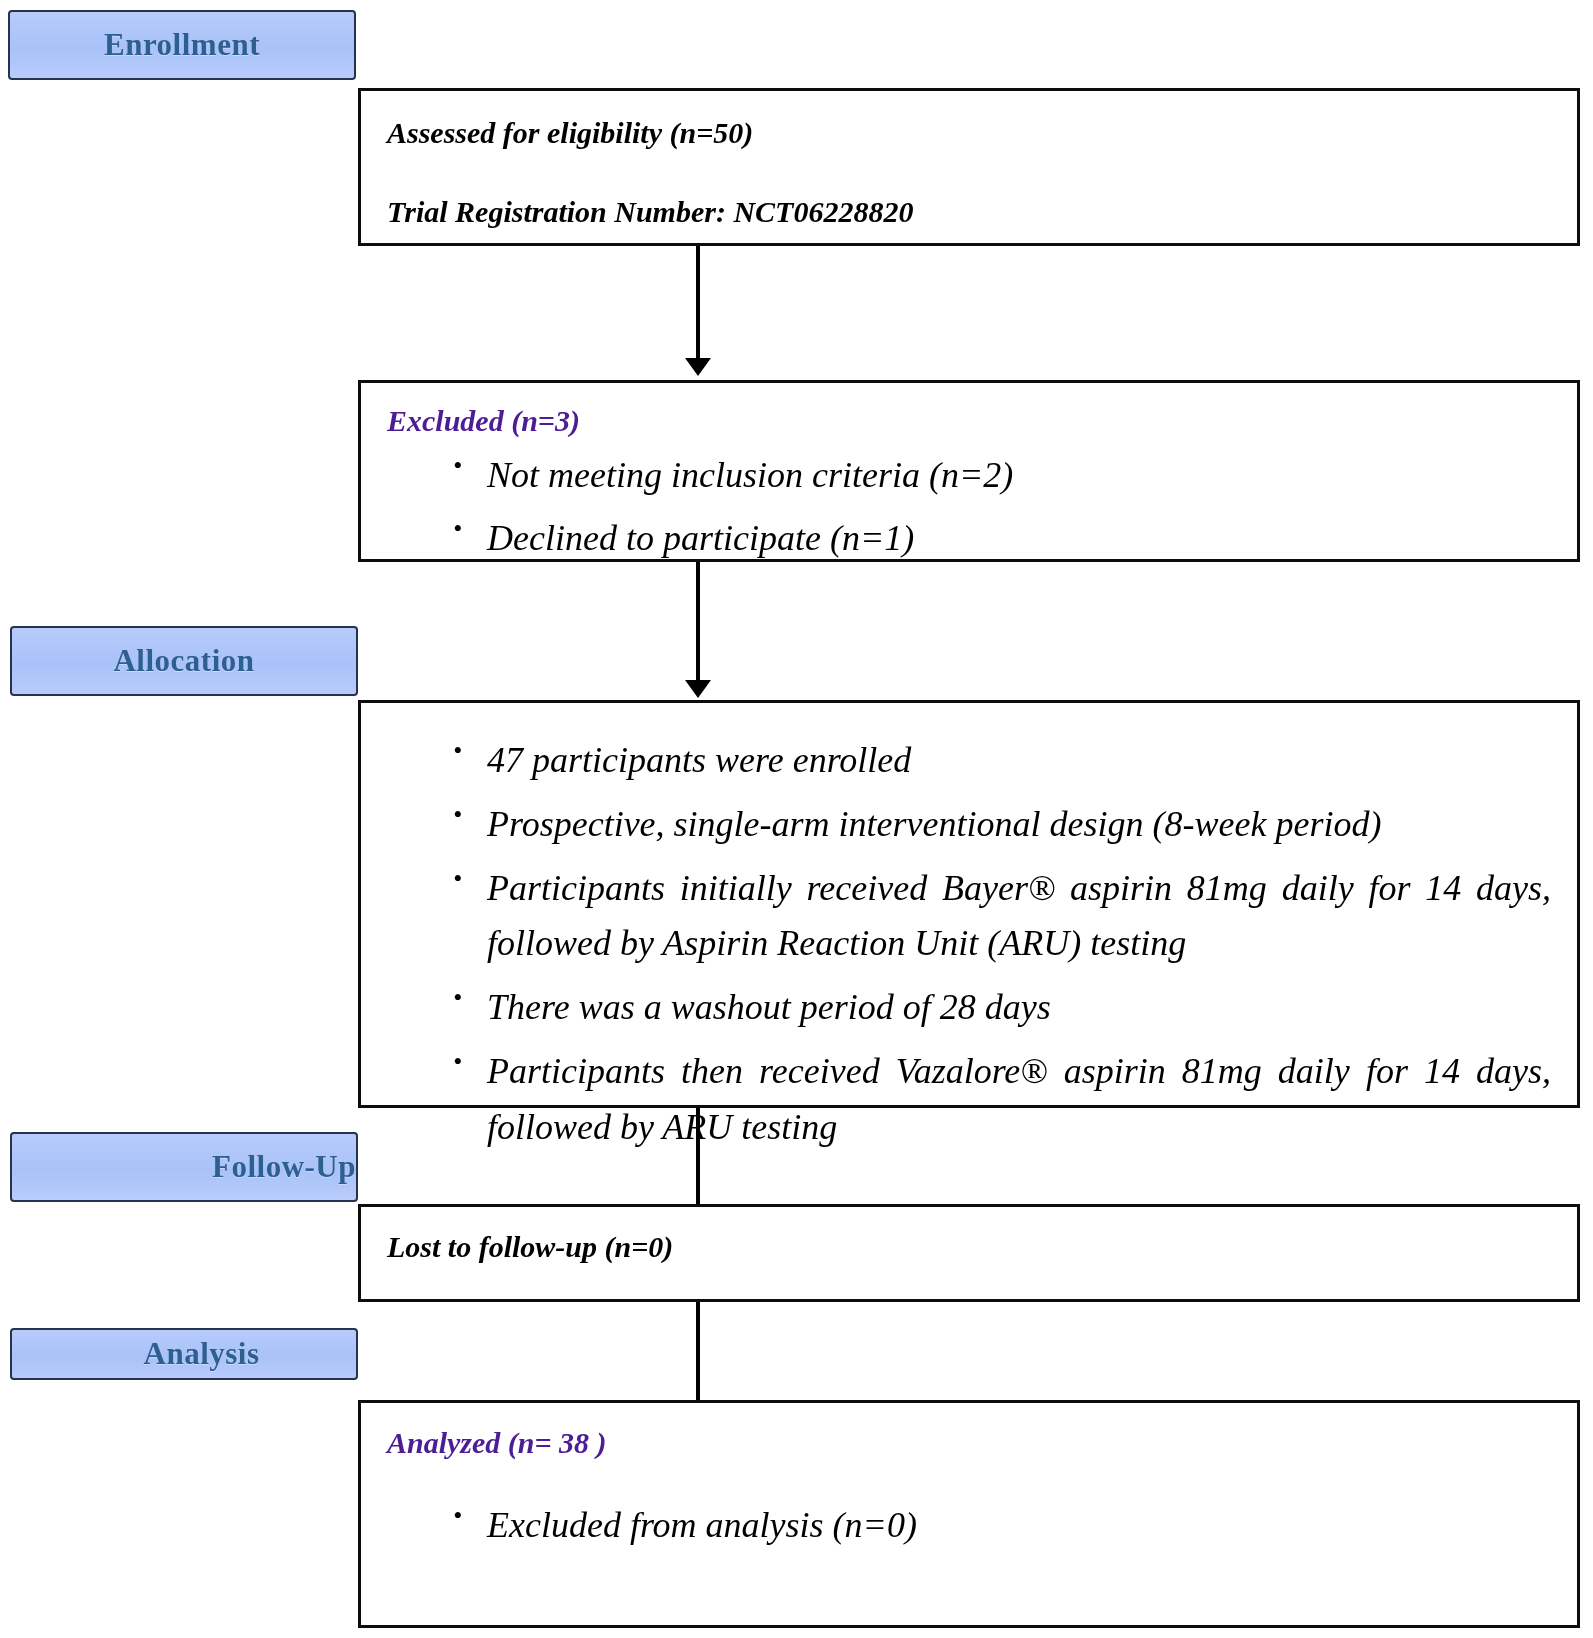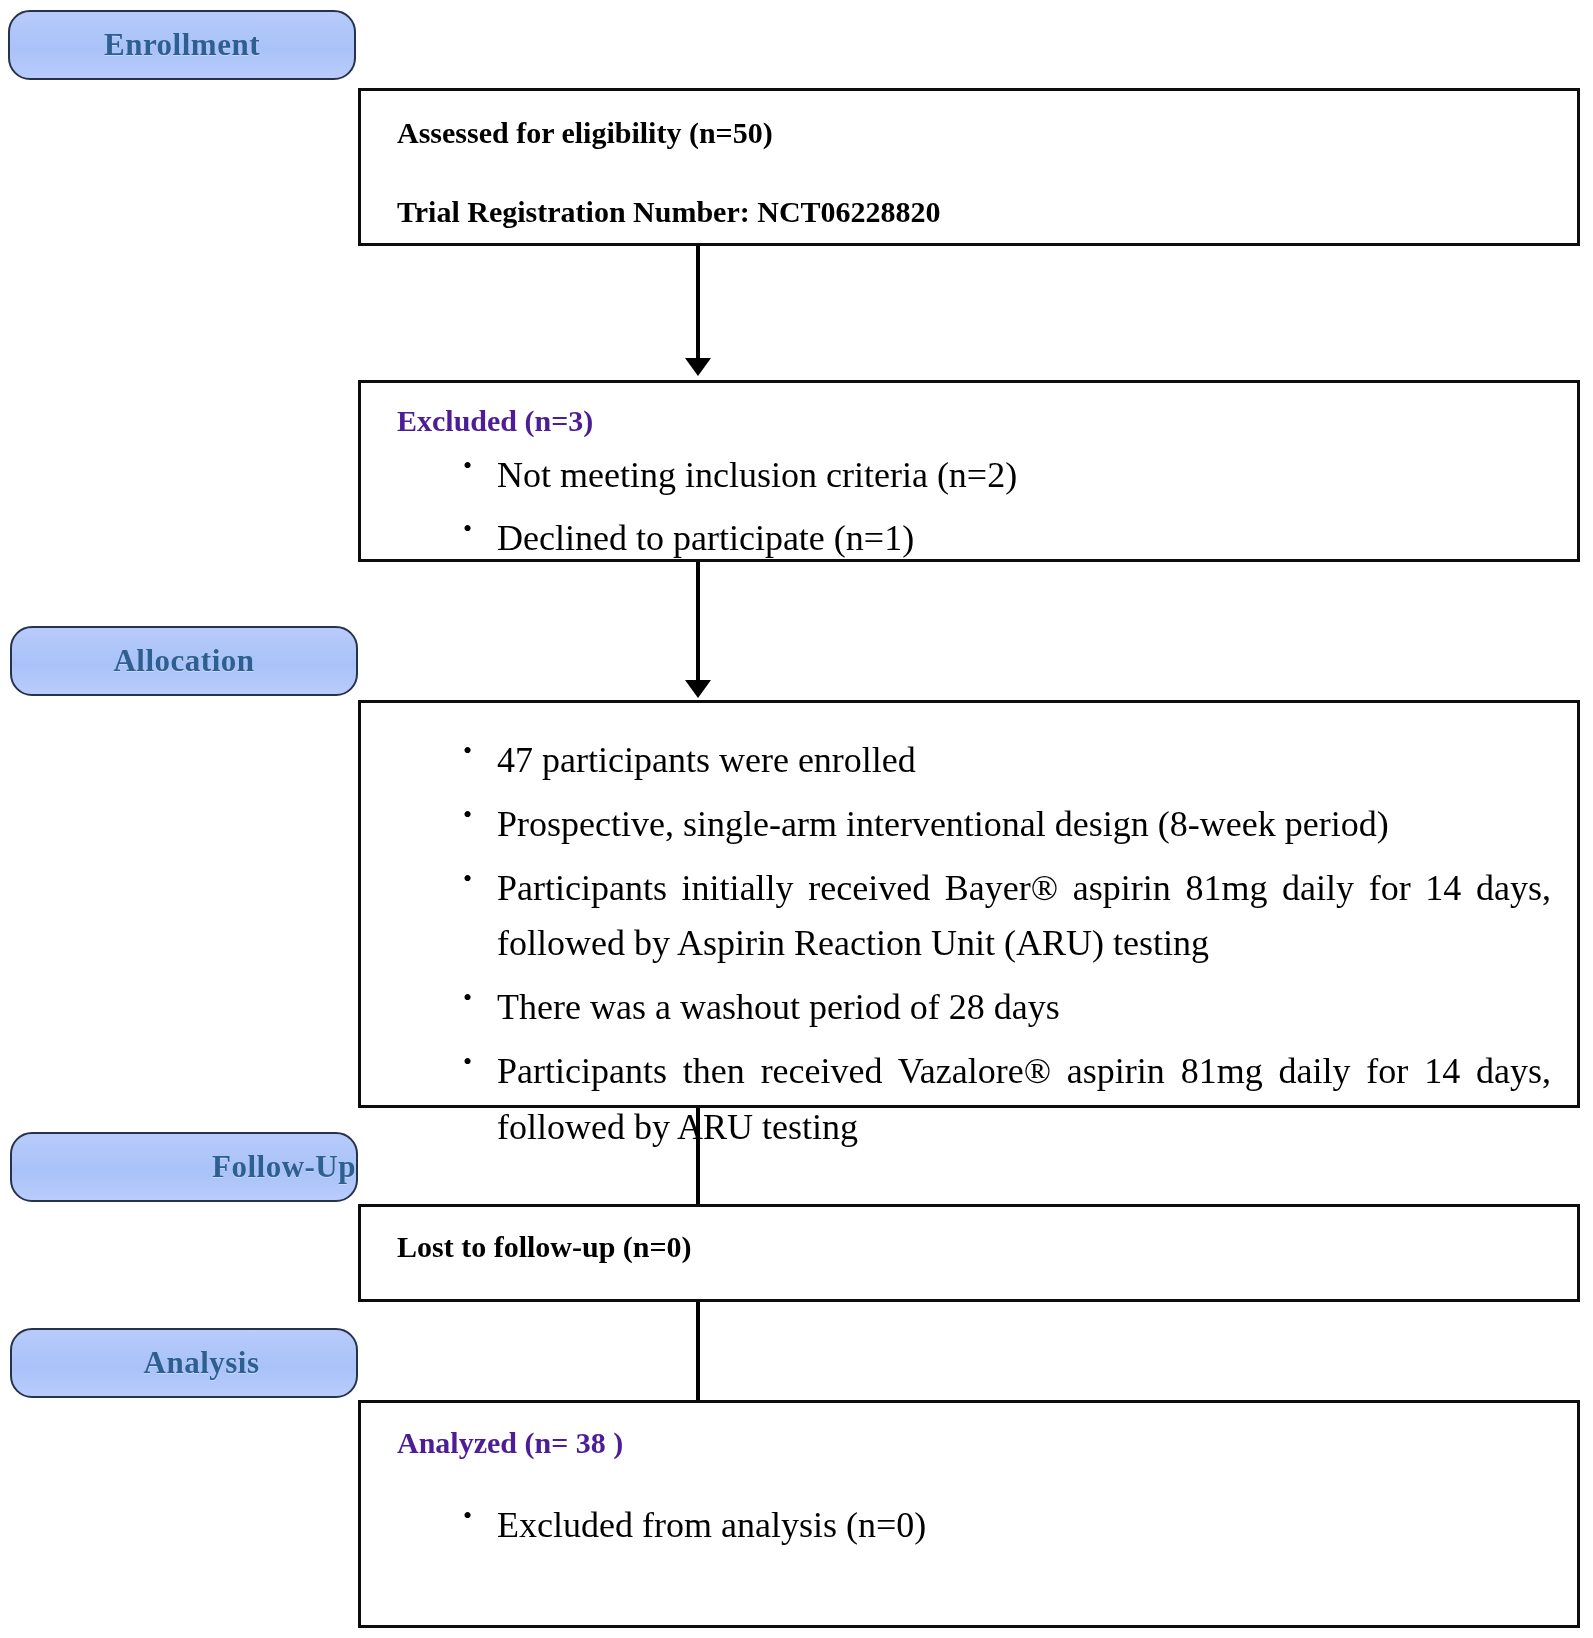--- a/index.html
+++ b/index.html
@@ -17,40 +17,41 @@
     background: #ffffff;
     overflow: hidden;
   }
 
   
   .stage-tag {
     position: absolute;
     box-sizing: border-box;
     background: linear-gradient(180deg, #b8cbfb 0%, #a9c2f8 55%, #b9ccfc 100%);
     border: 2px solid #26334d;
-    border-radius: 22px;
+    border-radius: 4px;
     color: #2e5f91;
     font-weight: bold;
     font-family: "Liberation Serif", "DejaVu Serif", serif;
     display: flex;
     align-items: center;
     justify-content: center;
     letter-spacing: 0.5px;
     text-shadow: 0 1px 0 rgba(255,255,255,0.35);
   }
 
   
   .content-box {
     position: absolute;
     box-sizing: border-box;
     background: #ffffff;
     border: 3px solid #0d0d0d;
   }
   .box-inner {
-    padding: 22px 26px 18px 36px;
+    padding: 22px 26px 18px 26px;
+    font-style: italic;
   }
   .hdr {
     font-weight: bold;
     font-size: 30px;
     line-height: 1.35;
     color: #4c1d95;
     margin: 0 0 4px 0;
   }
   .hdr.spaced { margin-bottom: 34px; }
   .plain-line {
@@ -167,21 +168,21 @@
   </div>
 
   <div class="content-box" style="left:358px; top:1204px; width:1222px; height:98px;">
     <div class="box-inner" style="padding-top:20px;">
       <p class="plain-line">Lost to follow-up (n=0)</p>
     </div>
   </div>
 
   <div class="arrow" style="left:696px; top:1302px; height:114px;"></div>
 
-  <div class="stage-tag" style="left:10px; top:1328px; width:348px; height:70px; font-size:31px;padding-left:35px;">
+  <div class="stage-tag" style="left:10px; top:1328px; width:348px; height:52px; font-size:31px;padding-left:35px;">
     <span>Analysis</span>
   </div>
 
   <div class="content-box" style="left:358px; top:1400px; width:1222px; height:228px;">
     <div class="box-inner" style="padding-top:20px;">
       <p class="hdr spaced">Analyzed (n= 38 )</p>
       <ul class="bullets">
         <li>Excluded from analysis (n=0)</li>
       </ul>
     </div>

